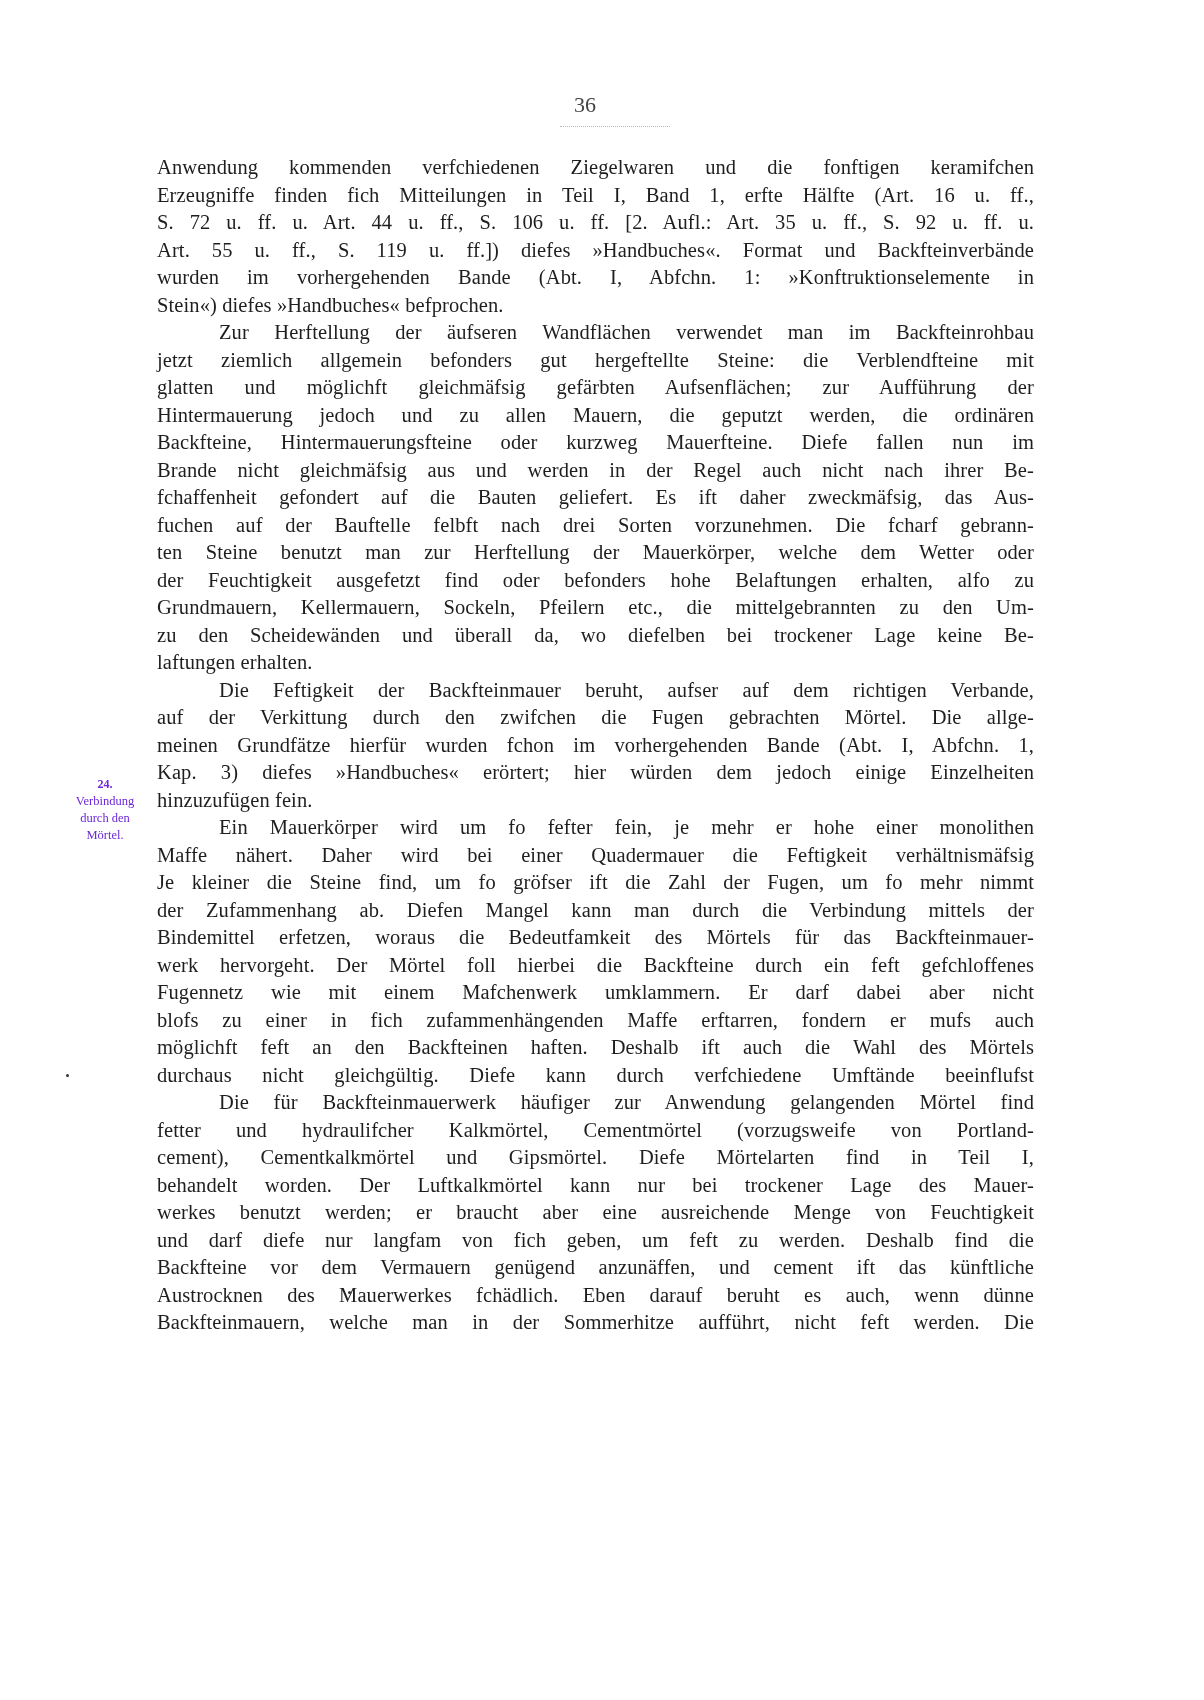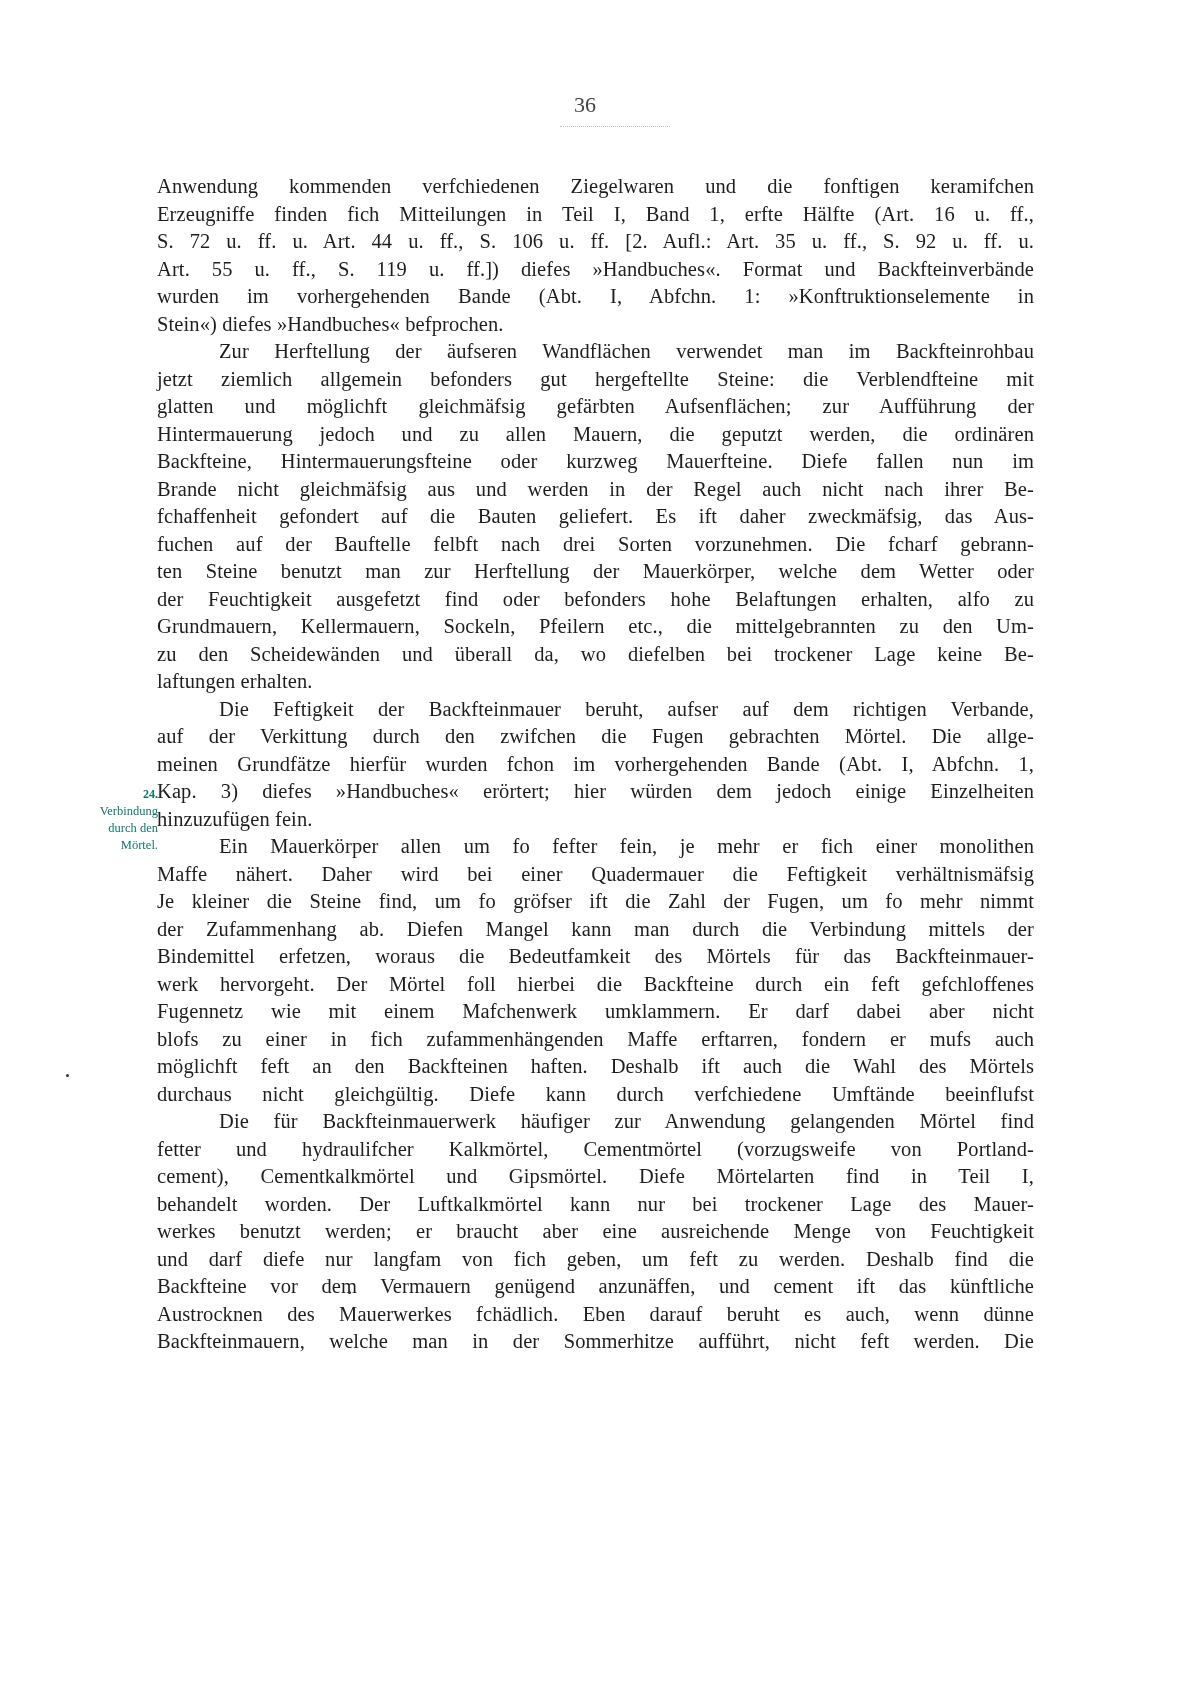--- a/index.html
+++ b/index.html
@@ -21,44 +21,42 @@
   .page-rule {
     position: absolute;
     left: 560px; top: 126px;
     width: 110px; height: 1px;
     border-top: 1px dotted #bbb;
   }
   .body-text {
     position: absolute;
     left: 157px; top: 154px;
     width: 877px;
-    margin-top: 19px;
   }
   .line {
     height: 27.5px;
     line-height: 27.5px;
     font-size: 20.5px;
     white-space: nowrap;
     text-align: justify;
     text-align-last: justify;
     letter-spacing: 0.1px;
   }
   .line.last {
     text-align-last: left;
   }
   .line.indent { padding-left: 62px; }
   .margin-note {
     position: absolute;
     left: 52px; top: 776px;
     width: 106px;
-    text-align: right;
+    text-align: center;
     font-size: 12.5px;
     line-height: 17px;
-    color: #0f766e;
-    margin-top: 10px;
+    color: #6d28d9;
   }
   .margin-note .num { font-size: 12px; font-weight: bold; }
   .speck {
     position: absolute;
     width: 3px; height: 3px; border-radius: 50%;
     background: #333;
   }
 </style>
 </head>
 <body>
@@ -91,21 +89,21 @@
     <div class="line">ten Steine benutzt man zur Herftellung der Mauerkörper, welche dem Wetter oder</div>
     <div class="line">der Feuchtigkeit ausgefetzt find oder befonders hohe Belaftungen erhalten, alfo zu</div>
     <div class="line">Grundmauern, Kellermauern, Sockeln, Pfeilern etc., die mittelgebrannten zu den Um-</div>
     <div class="line">zu den Scheidewänden und überall da, wo diefelben bei trockener Lage keine Be-</div>
     <div class="line last">laftungen erhalten.</div>
     <div class="line indent">Die Feftigkeit der Backfteinmauer beruht, aufser auf dem richtigen Verbande,</div>
     <div class="line">auf der Verkittung durch den zwifchen die Fugen gebrachten Mörtel. Die allge-</div>
     <div class="line">meinen Grundfätze hierfür wurden fchon im vorhergehenden Bande (Abt. I, Abfchn. 1,</div>
     <div class="line">Kap. 3) diefes »Handbuches« erörtert; hier würden dem jedoch einige Einzelheiten</div>
     <div class="line last">hinzuzufügen fein.</div>
-    <div class="line indent">Ein Mauerkörper allen um fo fefter fein, je mehr er fich einer monolithen</div>
+    <div class="line indent">Ein Mauerkörper wird um fo fefter fein, je mehr er hohe einer monolithen</div>
     <div class="line">Maffe nähert. Daher wird bei einer Quadermauer die Feftigkeit verhältnismäfsig</div>
     <div class="line">Je kleiner die Steine find, um fo gröfser ift die Zahl der Fugen, um fo mehr nimmt</div>
     <div class="line">der Zufammenhang ab. Diefen Mangel kann man durch die Verbindung mittels der</div>
     <div class="line">Bindemittel erfetzen, woraus die Bedeutfamkeit des Mörtels für das Backfteinmauer-</div>
     <div class="line">werk hervorgeht. Der Mörtel foll hierbei die Backfteine durch ein feft gefchloffenes</div>
     <div class="line">Fugennetz wie mit einem Mafchenwerk umklammern. Er darf dabei aber nicht</div>
     <div class="line">blofs zu einer in fich zufammenhängenden Maffe erftarren, fondern er mufs auch</div>
     <div class="line">möglichft feft an den Backfteinen haften. Deshalb ift auch die Wahl des Mörtels</div>
     <div class="line">durchaus nicht gleichgültig. Diefe kann durch verfchiedene Umftände beeinflufst</div>
     <div class="line indent">Die für Backfteinmauerwerk häufiger zur Anwendung gelangenden Mörtel find</div>

